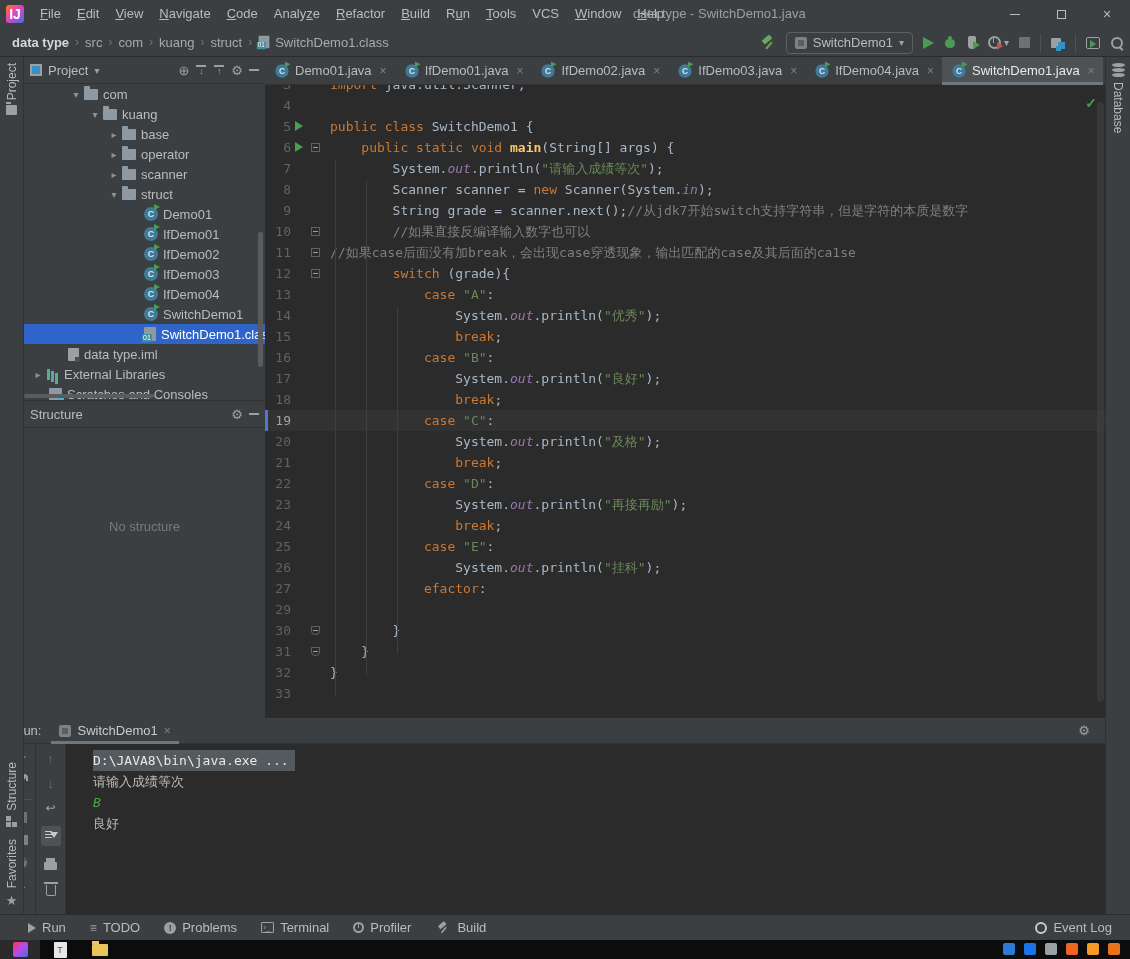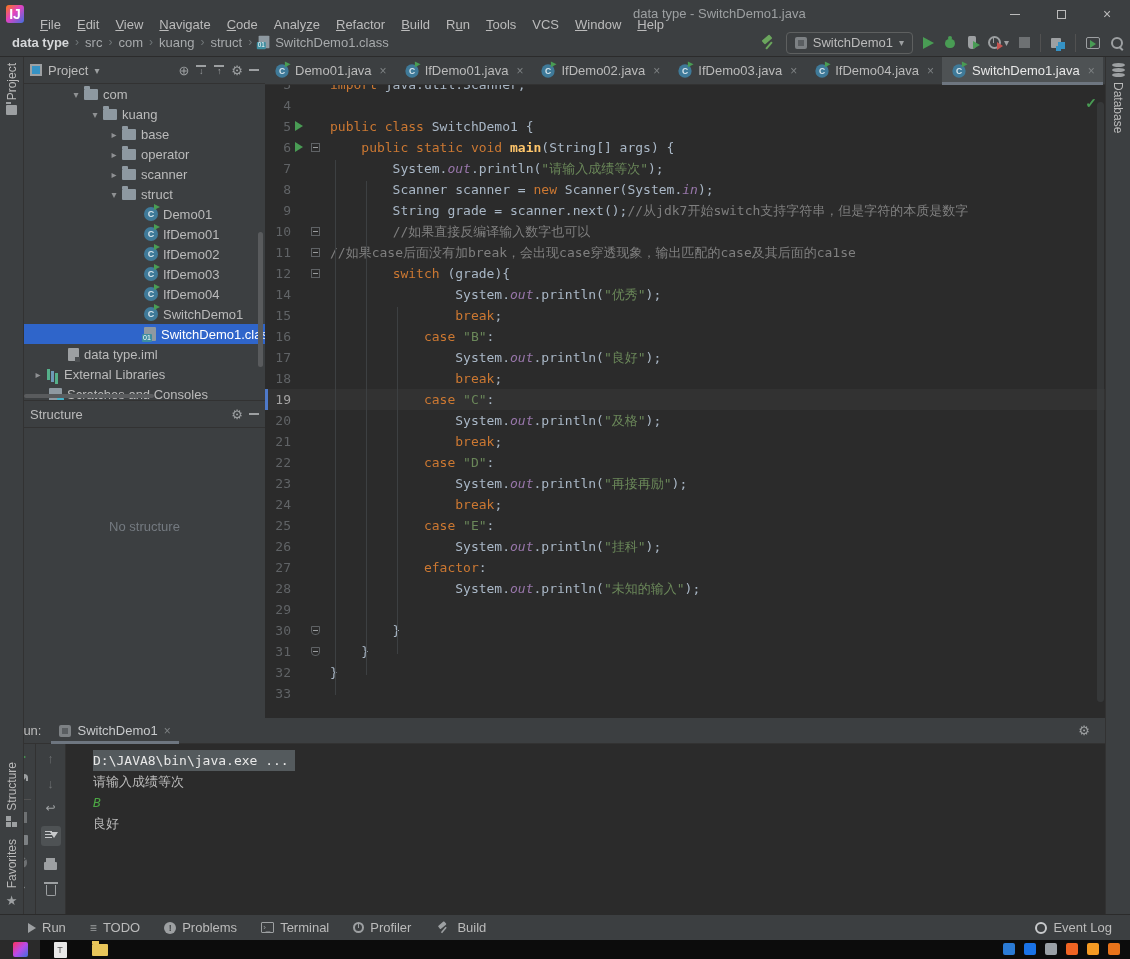--- a/index.html
+++ b/index.html
@@ -9,21 +9,21 @@
     font-family:"Liberation Sans", sans-serif; font-size:13px;
     -webkit-font-smoothing:antialiased;
   }
   
   .titlebar { position:absolute; left:0; top:0; width:1130px; height:28px;
     background:#3c3f41; display:flex; align-items:center; z-index:40; }
   .ij-logo { width:18px; height:18px; margin:0 8px 0 6px; border-radius:3px;
     background:linear-gradient(135deg,#f97a12 0%,#e343c1 45%,#3f6fe0 100%);
     display:flex; align-items:center; justify-content:center;
     color:#fff; font-size:14px; font-weight:bold; }
-  .menu-item { padding:11px 8px; height:28px; line-height:28px; color:#bbbbbb; cursor:default; }
+  .menu-item { padding:0 8px; height:28px; line-height:28px; color:#bbbbbb; cursor:default; }
   .menu-item u { text-decoration:underline; }
   .win-title { position:absolute; left:633px; top:0; height:28px; line-height:28px; color:#9da0a2; }
   .win-controls { position:absolute; right:0; top:0; height:28px; display:flex; }
   .win-btn { width:46px; height:28px; display:flex; align-items:center; justify-content:center; color:#bbbbbb; }
   .ic-min { width:10px; height:1px; background:#bbbbbb; }
   .ic-max { width:9px; height:9px; border:1px solid #bbbbbb; }
   .ic-close { font-size:14px; line-height:1; }
   
   .toolbar2 { position:absolute; left:0; top:28px; width:1130px; height:29px;
     background:#3c3f41; border-bottom:1px solid #2b2b2b; display:flex; align-items:center; z-index:39; }
@@ -492,35 +492,35 @@
         <div class="cline"><span class="ln">3</span><span class="gmarks"></span><span class="ctext"><span class="tk-kw">import </span><span class="tk-pl">java.util.Scanner;</span></span></div>
         <div class="cline"><span class="ln">4</span><span class="gmarks"></span><span class="ctext"></span></div>
         <div class="cline"><span class="ln">5</span><span class="gmarks"><span class="g-run"></span></span><span class="ctext"><span class="tk-kw">public class </span><span class="tk-pl">SwitchDemo1 {</span></span></div>
         <div class="cline"><span class="ln">6</span><span class="gmarks"><span class="g-run"></span><span class="g-fold"></span></span><span class="ctext"><span class="tk-pl">    </span><span class="tk-kw">public static void </span><span class="tk-dc">main</span><span class="tk-pl">(String[] args) {</span></span></div>
         <div class="cline"><span class="ln">7</span><span class="gmarks"></span><span class="ctext"><span class="tk-pl">        System.</span><span class="tk-fd">out</span><span class="tk-pl">.println(</span><span class="tk-st">"请输入成绩等次"</span><span class="tk-pl">);</span></span></div>
         <div class="cline"><span class="ln">8</span><span class="gmarks"></span><span class="ctext"><span class="tk-pl">        Scanner scanner = </span><span class="tk-kw">new</span><span class="tk-pl"> Scanner(System.</span><span class="tk-fd">in</span><span class="tk-pl">);</span></span></div>
         <div class="cline"><span class="ln">9</span><span class="gmarks"></span><span class="ctext"><span class="tk-pl">        String grade = scanner.next();</span><span class="tk-cm">//从jdk7开始switch支持字符串，但是字符的本质是数字</span></span></div>
         <div class="cline"><span class="ln">10</span><span class="gmarks"><span class="g-fold"></span></span><span class="ctext"><span class="tk-pl">        </span><span class="tk-cm">//如果直接反编译输入数字也可以</span></span></div>
         <div class="cline"><span class="ln">11</span><span class="gmarks"><span class="g-fold"></span></span><span class="ctext"><span class="tk-cm">//如果case后面没有加break，会出现case穿透现象，输出匹配的case及其后面的ca1se</span></span></div>
         <div class="cline"><span class="ln">12</span><span class="gmarks"><span class="g-fold"></span></span><span class="ctext"><span class="tk-pl">        </span><span class="tk-kw">switch</span><span class="tk-pl"> (grade){</span></span></div>
+        <div class="cline"><span class="ln">13</span><span class="gmarks"></span><span class="ctext"><span class="tk-pl">            </span><span class="tk-kw">case </span><span class="tk-st">"A"</span><span class="tk-pl">:</span></span></div>
         <div class="cline"><span class="ln">14</span><span class="gmarks"></span><span class="ctext"><span class="tk-pl">                System.</span><span class="tk-fd">out</span><span class="tk-pl">.println(</span><span class="tk-st">"优秀"</span><span class="tk-pl">);</span></span></div>
         <div class="cline"><span class="ln">15</span><span class="gmarks"></span><span class="ctext"><span class="tk-pl">                </span><span class="tk-kw">break</span><span class="tk-pl">;</span></span></div>
         <div class="cline"><span class="ln">16</span><span class="gmarks"></span><span class="ctext"><span class="tk-pl">            </span><span class="tk-kw">case </span><span class="tk-st">"B"</span><span class="tk-pl">:</span></span></div>
         <div class="cline"><span class="ln">17</span><span class="gmarks"></span><span class="ctext"><span class="tk-pl">                System.</span><span class="tk-fd">out</span><span class="tk-pl">.println(</span><span class="tk-st">"良好"</span><span class="tk-pl">);</span></span></div>
         <div class="cline"><span class="ln">18</span><span class="gmarks"></span><span class="ctext"><span class="tk-pl">                </span><span class="tk-kw">break</span><span class="tk-pl">;</span></span></div>
         <div class="cline current"><span class="ln">19</span><span class="gmarks"></span><span class="ctext"><span class="tk-pl">            </span><span class="tk-kw">case </span><span class="tk-st">"C"</span><span class="tk-pl">:</span></span></div>
         <div class="cline"><span class="ln">20</span><span class="gmarks"></span><span class="ctext"><span class="tk-pl">                System.</span><span class="tk-fd">out</span><span class="tk-pl">.println(</span><span class="tk-st">"及格"</span><span class="tk-pl">);</span></span></div>
         <div class="cline"><span class="ln">21</span><span class="gmarks"></span><span class="ctext"><span class="tk-pl">                </span><span class="tk-kw">break</span><span class="tk-pl">;</span></span></div>
         <div class="cline"><span class="ln">22</span><span class="gmarks"></span><span class="ctext"><span class="tk-pl">            </span><span class="tk-kw">case </span><span class="tk-st">"D"</span><span class="tk-pl">:</span></span></div>
         <div class="cline"><span class="ln">23</span><span class="gmarks"></span><span class="ctext"><span class="tk-pl">                System.</span><span class="tk-fd">out</span><span class="tk-pl">.println(</span><span class="tk-st">"再接再励"</span><span class="tk-pl">);</span></span></div>
         <div class="cline"><span class="ln">24</span><span class="gmarks"></span><span class="ctext"><span class="tk-pl">                </span><span class="tk-kw">break</span><span class="tk-pl">;</span></span></div>
         <div class="cline"><span class="ln">25</span><span class="gmarks"></span><span class="ctext"><span class="tk-pl">            </span><span class="tk-kw">case </span><span class="tk-st">"E"</span><span class="tk-pl">:</span></span></div>
         <div class="cline"><span class="ln">26</span><span class="gmarks"></span><span class="ctext"><span class="tk-pl">                System.</span><span class="tk-fd">out</span><span class="tk-pl">.println(</span><span class="tk-st">"挂科"</span><span class="tk-pl">);</span></span></div>
         <div class="cline"><span class="ln">27</span><span class="gmarks"></span><span class="ctext"><span class="tk-pl">            </span><span class="tk-kw">efactor</span><span class="tk-pl">:</span></span></div>
-        <div class="cline"><span class="ln">28</span><span class="gmarks"></span><span class="ctext"><span class="tk-pl">                System.</span><span class="tk-fd">out</span><span class="tk-pl">.println(</span><span class="tk-st">"未知的输入"</span><span class="tk-pl">);</span></span></div>
         <div class="cline"><span class="ln">29</span><span class="gmarks"></span><span class="ctext"></span></div>
         <div class="cline"><span class="ln">30</span><span class="gmarks"><span class="g-foldend"></span></span><span class="ctext"><span class="tk-pl">        }</span></span></div>
         <div class="cline"><span class="ln">31</span><span class="gmarks"><span class="g-foldend"></span></span><span class="ctext"><span class="tk-pl">    }</span></span></div>
         <div class="cline"><span class="ln">32</span><span class="gmarks"></span><span class="ctext"><span class="tk-pl">}</span></span></div>
         <div class="cline"><span class="ln">33</span><span class="gmarks"></span><span class="ctext"></span></div>
       </div>
   </div>
   <div class="ed-vscroll"></div>
 </div>
 

